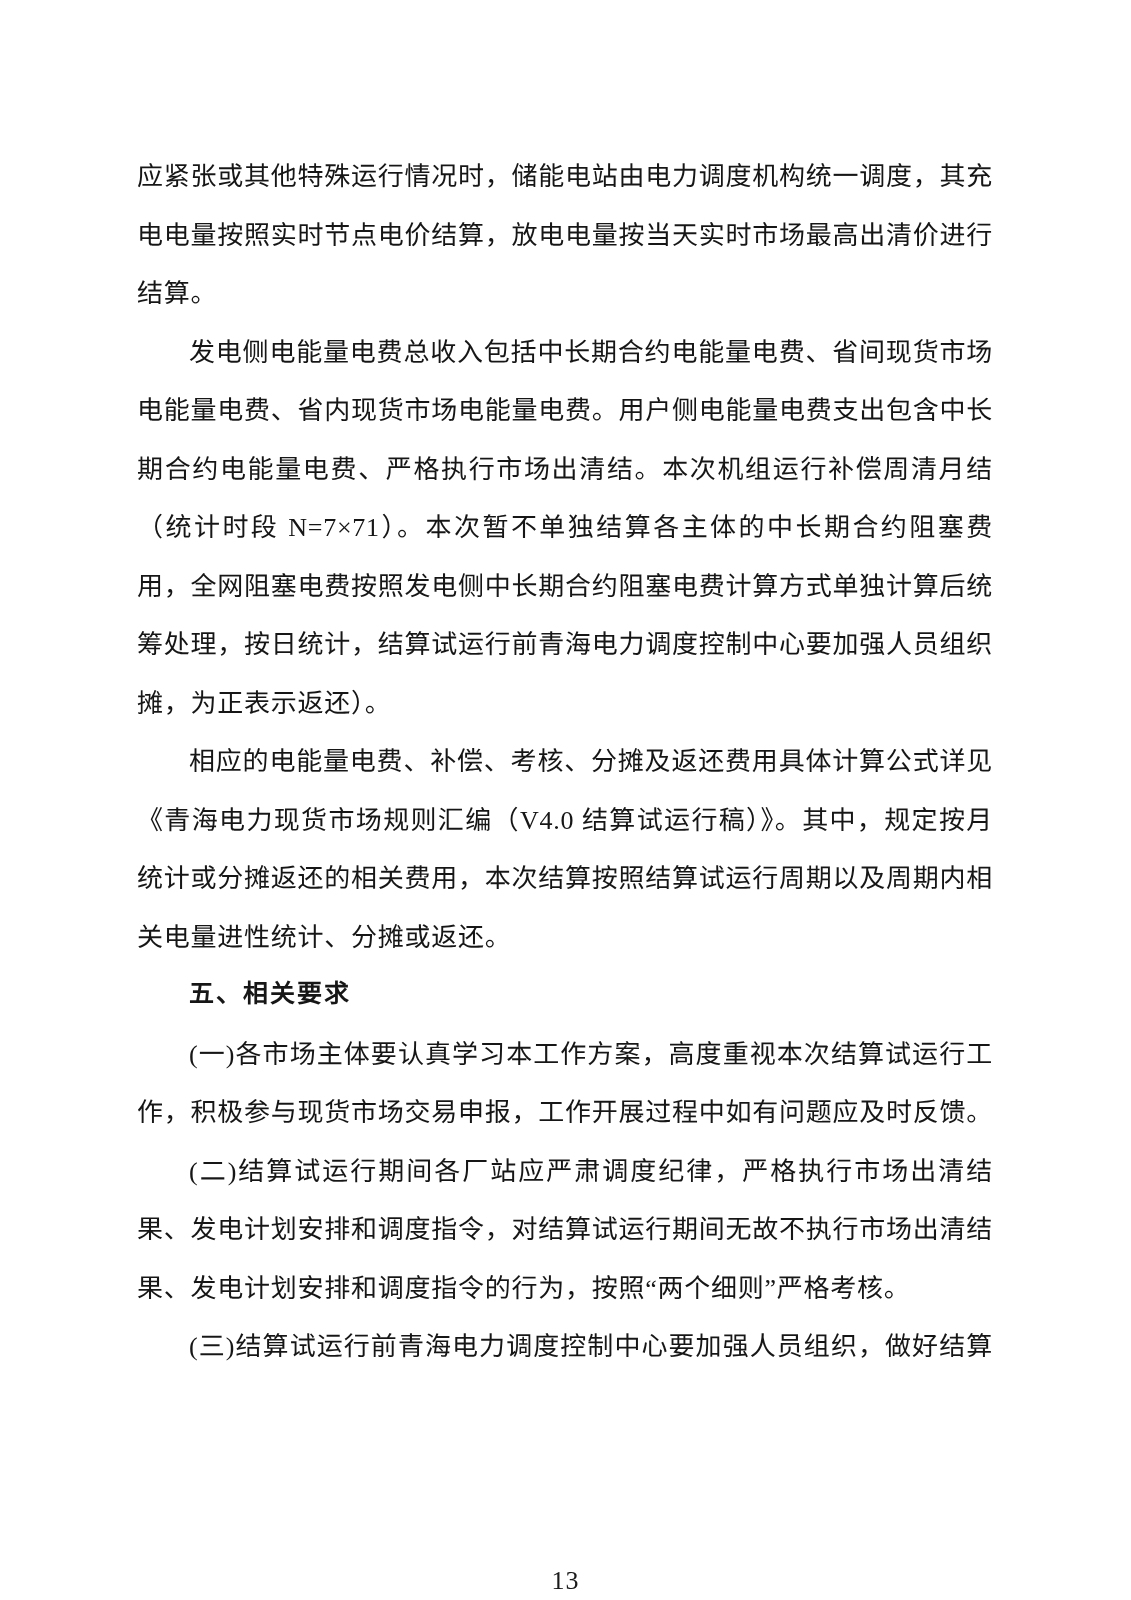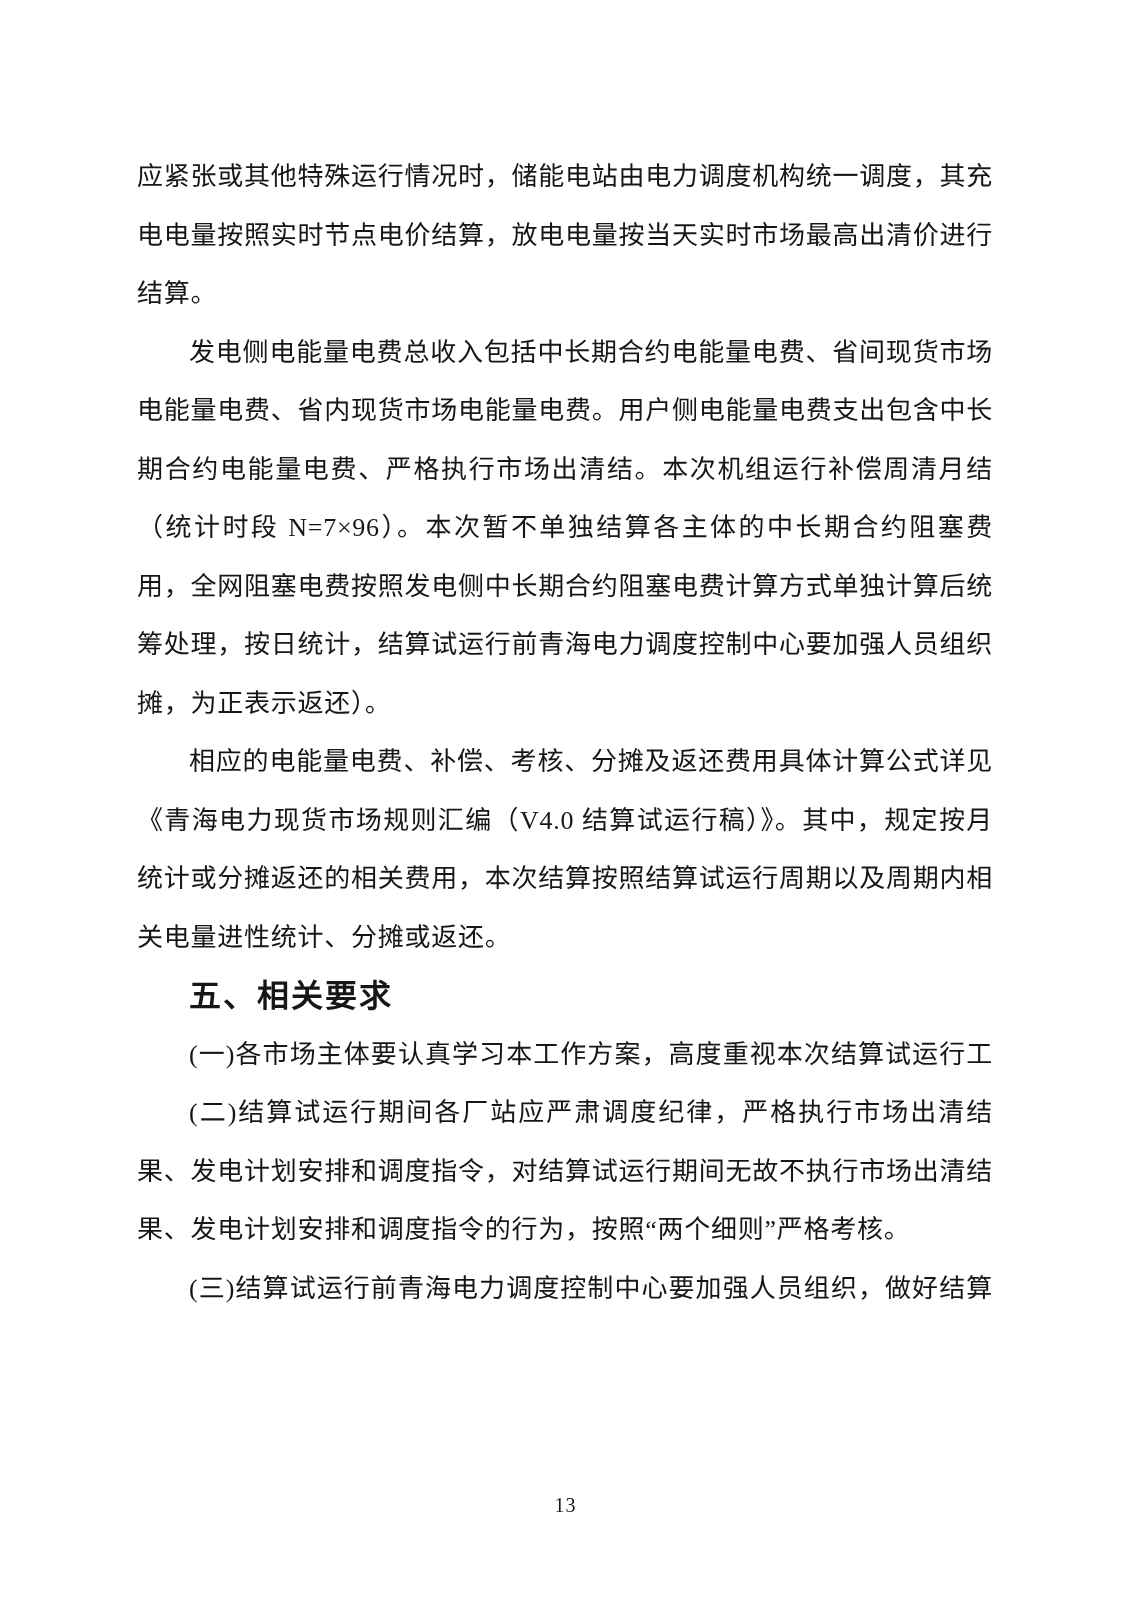--- a/index.html
+++ b/index.html
@@ -32,66 +32,67 @@
   }
   .line.full {
     text-align: justify;
     text-align-last: justify;
     text-justify: inter-character;
   }
   .line.indent {
     text-indent: 52px;
   }
   .line.heading {
-    font-family: Liberation Sans, sans-serif;
+    font-family: Liberation Mono, monospace;
     font-weight: 700;
-    font-size: 32px;
+    font-size: 25px;
     letter-spacing: 2px;
   }
   .footer {
     position: absolute;
-    top: 1494px;
+    top: 1566px;
     left: 0;
     width: 100%;
     text-align: center;
-    font-size: 20px;
+    font-size: 26px;
     letter-spacing: 1px;
     color: #1a1a1a;
   }
 </style>
 </head>
 <body>
 
 <div class="page">
   <div class="content" id="doc-content">
       <div>
         <div class="line full">应紧张或其他特殊运行情况时，储能电站由电力调度机构统一调度，其充</div>
         <div class="line full">电电量按照实时节点电价结算，放电电量按当天实时市场最高出清价进行</div>
         <div class="line">结算。</div>
       </div>
       <div>
         <div class="line full indent">发电侧电能量电费总收入包括中长期合约电能量电费、省间现货市场</div>
         <div class="line full">电能量电费、省内现货市场电能量电费。用户侧电能量电费支出包含中长</div>
         <div class="line full">期合约电能量电费、严格执行市场出清结。本次机组运行补偿周清月结</div>
-        <div class="line full">（统计时段 N=7×96）。本次暂不单独结算各主体的中长期合约阻塞费</div>
+        <div class="line full">（统计时段 N=7×71）。本次暂不单独结算各主体的中长期合约阻塞费</div>
         <div class="line full">用，全网阻塞电费按照发电侧中长期合约阻塞电费计算方式单独计算后统</div>
         <div class="line full">筹处理，按日统计，结算试运行前青海电力调度控制中心要加强人员组织</div>
         <div class="line">摊，为正表示返还）。</div>
       </div>
       <div>
         <div class="line full indent">相应的电能量电费、补偿、考核、分摊及返还费用具体计算公式详见</div>
         <div class="line full">《青海电力现货市场规则汇编（V4.0 结算试运行稿）》。其中，规定按月</div>
         <div class="line full">统计或分摊返还的相关费用，本次结算按照结算试运行周期以及周期内相</div>
         <div class="line">关电量进性统计、分摊或返还。</div>
       </div>
       <div>
         <div class="line indent heading">五、相关要求</div>
       </div>
       <div>
         <div class="line full indent">(一)各市场主体要认真学习本工作方案，高度重视本次结算试运行工</div>
+        <div class="line full">作，积极参与现货市场交易申报，工作开展过程中如有问题应及时反馈。</div>
       </div>
       <div>
         <div class="line full indent">(二)结算试运行期间各厂站应严肃调度纪律，严格执行市场出清结</div>
         <div class="line full">果、发电计划安排和调度指令，对结算试运行期间无故不执行市场出清结</div>
         <div class="line">果、发电计划安排和调度指令的行为，按照“两个细则”严格考核。</div>
       </div>
       <div>
         <div class="line full indent">(三)结算试运行前青海电力调度控制中心要加强人员组织，做好结算</div>
       </div>
     </div>

